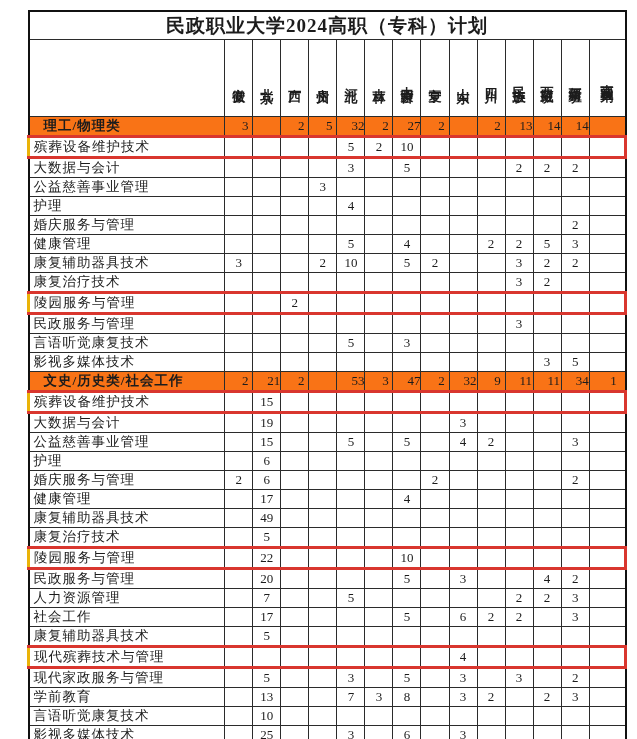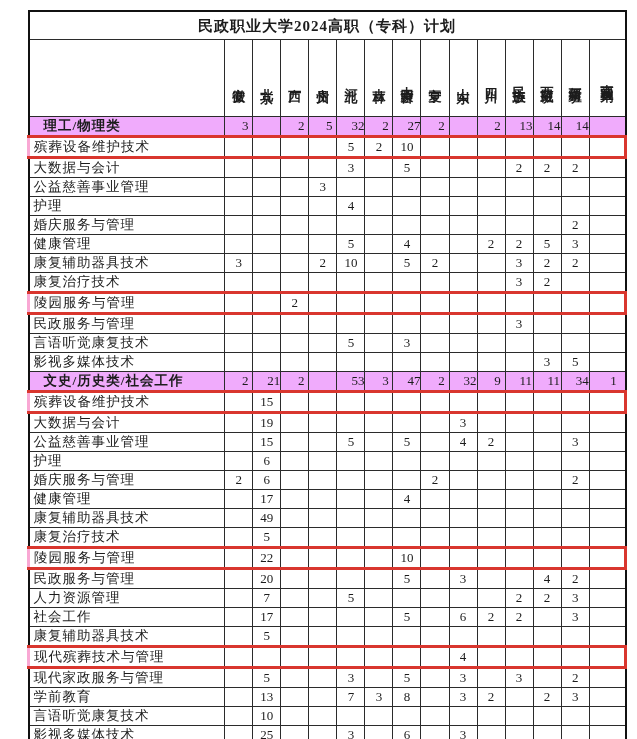--- a/index.html
+++ b/index.html
@@ -15,34 +15,34 @@
   }
   td{
     border:1px solid #2b2b2b;
     height:18px;max-height:18px;
     padding:0 1px;
     font-size:13px;line-height:16px;
     overflow:hidden;white-space:nowrap;
     text-align:center;vertical-align:middle;
   }
   tr.title-row td{
-    height:27px;font-size:15px;font-weight:bold;letter-spacing:1px;
+    height:27px;font-size:19px;font-weight:bold;letter-spacing:1px;
   }
   tr.header-row td{height:72px;font-weight:bold;padding:2px 0;}
   .vtext{
     writing-mode:vertical-rl;text-orientation:upright;
     display:inline-block;letter-spacing:2px;font-size:13px;line-height:1;
   }
   td.label-cell{
     text-align:left;padding-left:4px;letter-spacing:1px;font-size:13.5px;
   }
-  tr.section-row td{background:#f0abfc;padding-left:14px;}
+  tr.section-row td{background:#f97316;padding-left:14px;}
   tr.section-row td.label-cell{font-weight:bold;}
   tr.red-row td{border-top:3px solid #d9362e;border-bottom:3px solid #d9362e;}
-  tr.red-row td:first-child{border-left:3px solid #f9a8d4;border-radius:7px;}
+  tr.red-row td:first-child{border-left:3px solid #eab308;border-radius:7px;}
   tr.red-row td:last-child{border-right:3px solid #d9362e;}
 </style>
 </head>
 <body>
 
 <div class="sheet">
   <table>
     <colgroup>
       <col style="width:196px">
       <col span="13" style="width:28px">

